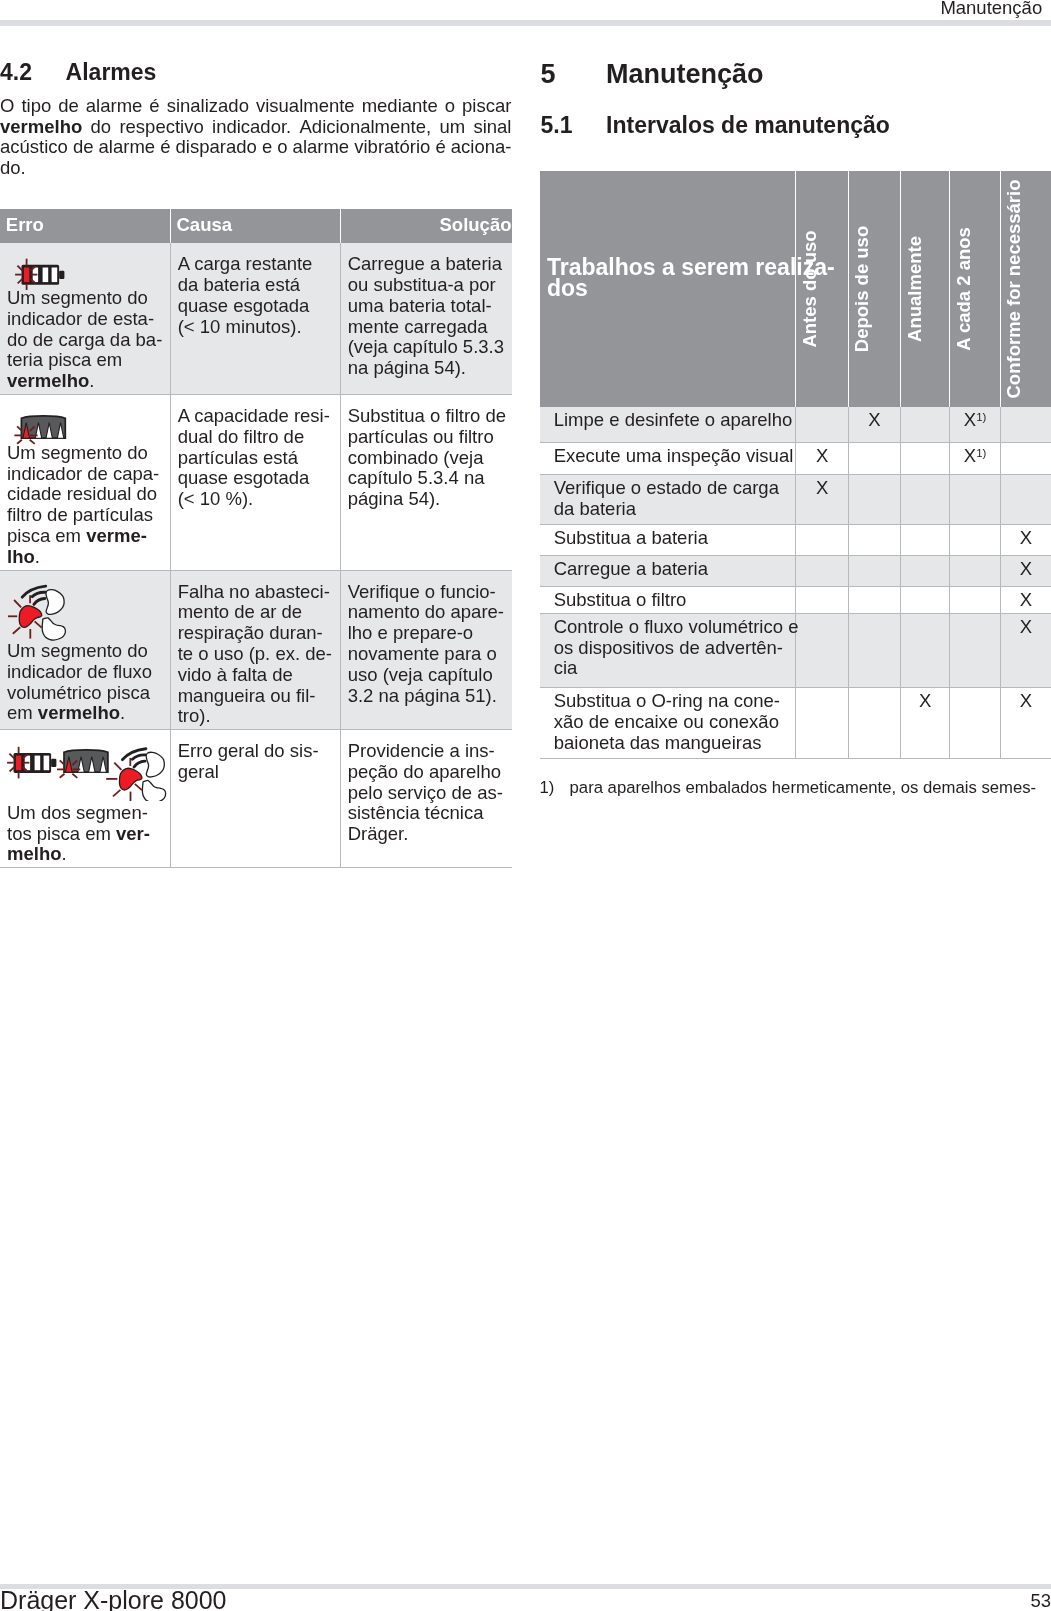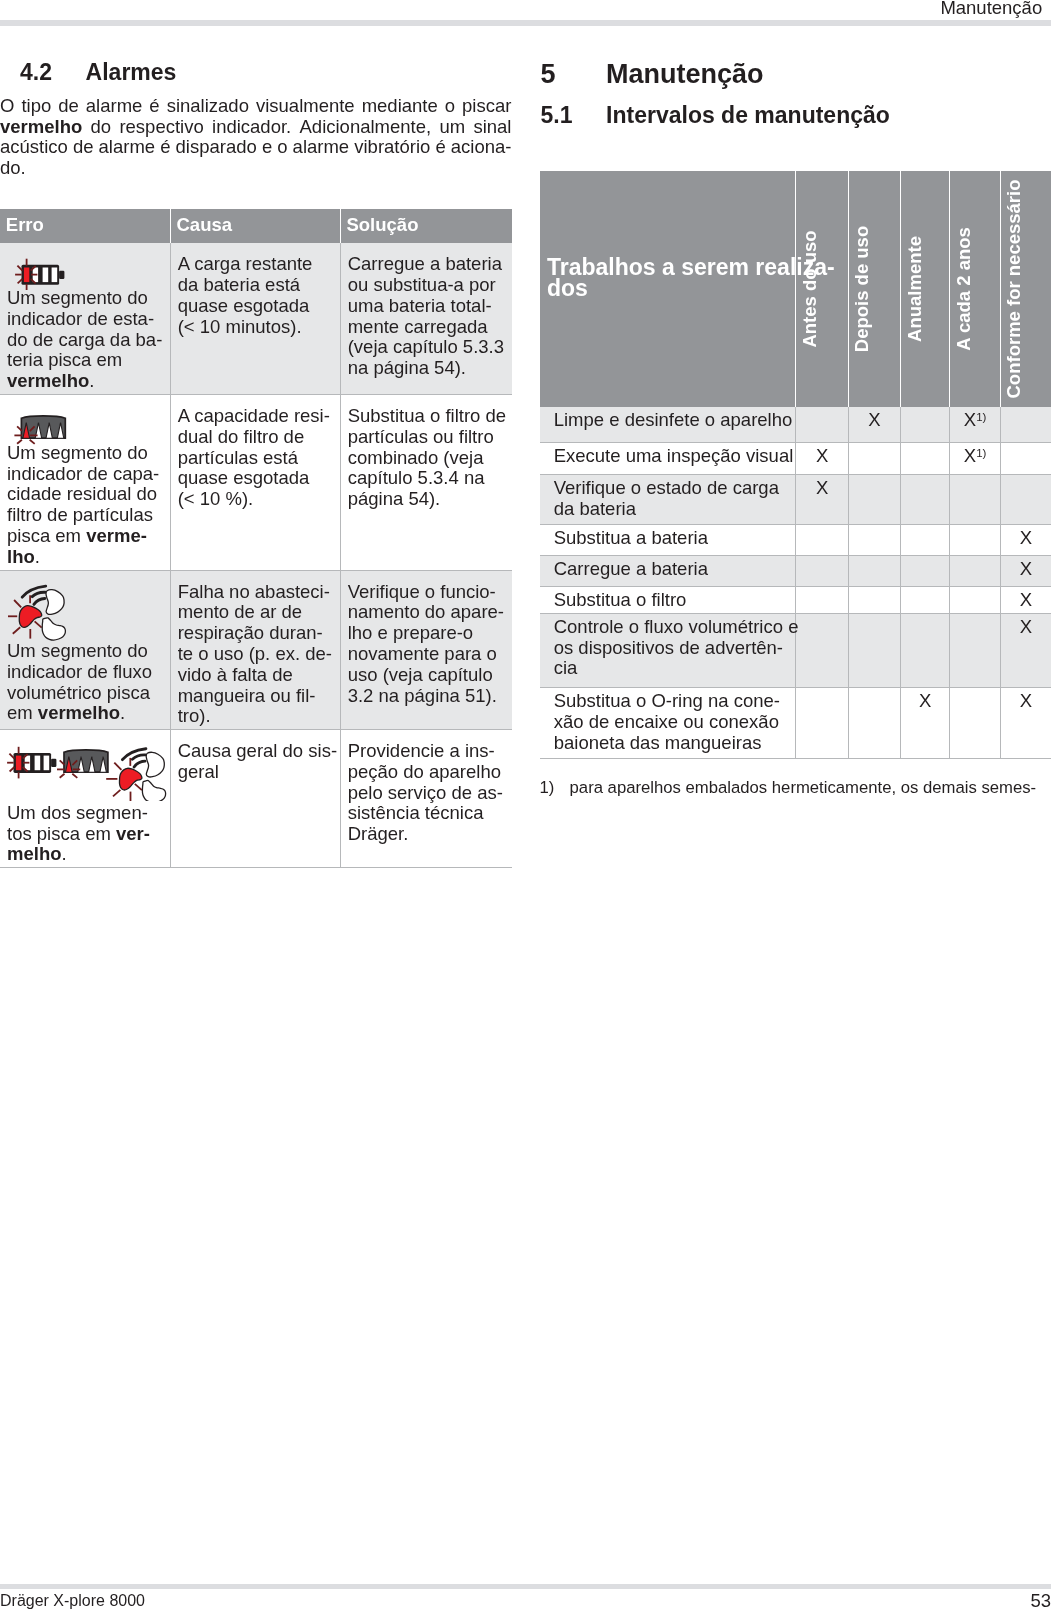--- a/index.html
+++ b/index.html
@@ -4,21 +4,21 @@
 <title>Manutencao</title>
 <style>
   html,body{margin:0;padding:0;background:#ffffff;}
   body{width:1051px;height:1611px;position:relative;overflow:hidden;
        font-family:"Liberation Sans",sans-serif;color:#231f20;}
   .page{position:absolute;left:0;top:0;width:1051px;height:1611px;}
 
   .runhead{position:absolute;right:8.8px;top:-3px;font-size:18.5px;line-height:21px;}
   .rule-top{position:absolute;left:0;top:19.5px;width:1051px;height:6px;background:#dcdde0;}
   .rule-bot{position:absolute;left:0;top:1584px;width:1051px;height:4.5px;background:#dcdde0;}
-  .foot-left{position:absolute;left:0px;top:1590px;font-size:16px;line-height:21px;}
+  .foot-left{position:absolute;left:0px;top:1590px;font-size:25px;line-height:21px;}
   .foot-right{position:absolute;right:0px;top:1590px;font-size:18.5px;line-height:21px;}
 
   .colL{position:absolute;left:0;top:0;width:511.5px;}
   .colR{position:absolute;left:539.7px;top:0;width:511.3px;}
 
   .h1{font-size:27px;font-weight:bold;margin:0;line-height:27px;white-space:nowrap;}
   .h2{font-size:23px;font-weight:bold;margin:0;line-height:23px;white-space:nowrap;}
   .num{display:inline-block;width:65.6px;}
   p.body{font-size:18.5px;line-height:20.5px;margin:0;}
   .jline{display:flex;justify-content:space-between;white-space:pre;height:20.5px;}
@@ -31,21 +31,21 @@
   table.tbl td{vertical-align:top;padding:0;}
 
   
   #alarmtable{position:absolute;left:0;top:208.7px;width:511.5px;}
   #alarmtable col.c1{width:170.2px}
   #alarmtable col.c2{width:170px}
   #alarmtable col.c3{width:171.3px}
   #alarmtable th{background:#939598;color:#ffffff;font-weight:bold;text-align:left;
                  font-size:18.5px;line-height:20.6px;padding:6.8px 0 7.2px 5.8px;
                  border-right:1px solid #ffffff;vertical-align:top;}
-  #alarmtable th:last-child{border-right:none;}
+  #alarmtable th:last-child{border-right:none;text-align:right;}
   #alarmtable td{padding:11px 6px 2px 7px;border-right:1px solid #b6b8ba;
                  border-bottom:1px solid #b6b8ba;}
   #alarmtable tr.r0{height:146.6px} #alarmtable tr.r1{height:172.2px}
   #alarmtable tr.r2{height:155px}   #alarmtable tr.r3{height:137.2px}
   #alarmtable td:last-child{border-right:none;}
   #alarmtable tr.shade td{background:#e6e7e8;}
   .iconbox{position:relative;}
   .iconbox svg{position:absolute;display:block;}
   .ib0{height:33.7px;} .ib0 svg{left:6.1px;top:1.8px;}
   .ib1{height:36.8px;} .ib1 svg{left:6.1px;top:-0.8px;}
@@ -90,21 +90,21 @@
 
 <div class="page">
 
   <div class="runhead">Manutenção</div>
   <div class="rule-top"></div>
   <div class="rule-bot"></div>
   <div class="foot-left">Dräger X-plore 8000</div>
   <div class="foot-right">53</div>
 
   <div class="colL">
-    <div class="h2" style="position:absolute;left:0;top:61.2px;margin-left:20px;">
+    <div class="h2" style="position:absolute;left:0;top:61.2px;">
       <span class="num">4.2</span><span>Alarmes</span>
     </div>
     <p class="body" style="position:absolute;left:0;top:96.3px;width:511.5px;">
         <span class="jline"><span>O</span><span>tipo</span><span>de</span><span>alarme</span><span>é</span><span>sinalizado</span><span>visualmente</span><span>mediante</span><span>o</span><span>piscar</span></span>
         <span class="jline"><span><b>vermelho</b></span><span>do</span><span>respectivo</span><span>indicador.</span><span>Adicionalmente,</span><span>um</span><span>sinal</span></span>
         <span class="jline"><span>acústico</span><span>de</span><span>alarme</span><span>é</span><span>disparado</span><span>e</span><span>o</span><span>alarme</span><span>vibratório</span><span>é</span><span>aciona-</span></span>
         <span class="jline last"><span>do.</span></span>
       </p>
 
     <table class="tbl" id="alarmtable">
@@ -330,21 +330,21 @@
   </svg>
               </div>
               <div class="celltext">
                 <span class="tl">Um dos segmen-</span>
                 <span class="tl">tos pisca em <b>ver-</b></span>
                 <span class="tl"><b>melho</b>.</span>
               </div>
             </td>
             <td>
               <div class="celltext">
-                <span class="tl">Causa geral do sis-</span>
+                <span class="tl">Erro geral do sis-</span>
                 <span class="tl">geral</span>
               </div>
             </td>
             <td>
               <div class="celltext">
                 <span class="tl">Providencie a ins-</span>
                 <span class="tl">peção do aparelho</span>
                 <span class="tl">pelo serviço de as-</span>
                 <span class="tl">sistência técnica</span>
                 <span class="tl">Dräger.</span>
@@ -352,21 +352,21 @@
             </td>
           </tr>
         </tbody>
     </table>
   </div>
 
   <div class="colR">
     <div class="h1" style="position:absolute;left:0.8px;top:61.0px;">
       <span class="num">5</span><span>Manutenção</span>
     </div>
-    <div class="h2" style="position:absolute;left:0.8px;top:104px;">
+    <div class="h2" style="position:absolute;left:0.8px;top:114px;">
       <span class="num">5.1</span><span>Intervalos de manutenção</span>
     </div>
     <table class="tbl" id="mtable">
       <colgroup>
           <col class="m0">
           <col class="mx1">
           <col class="mx2">
           <col class="mx3">
           <col class="mx4">
           <col class="mlast">

